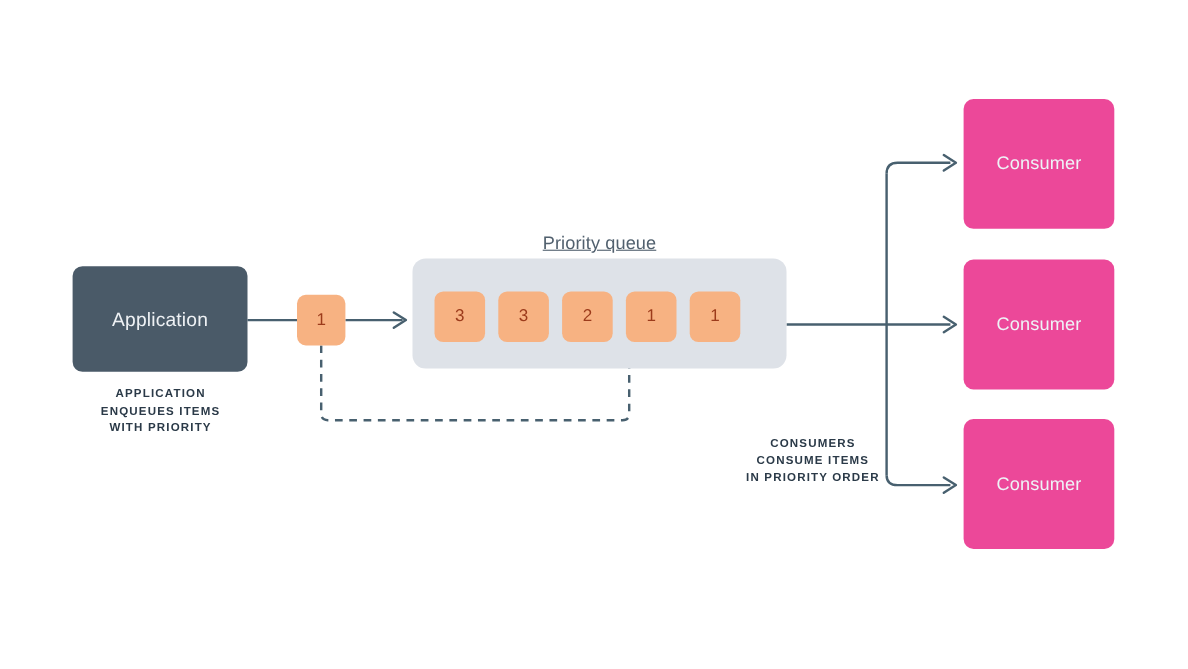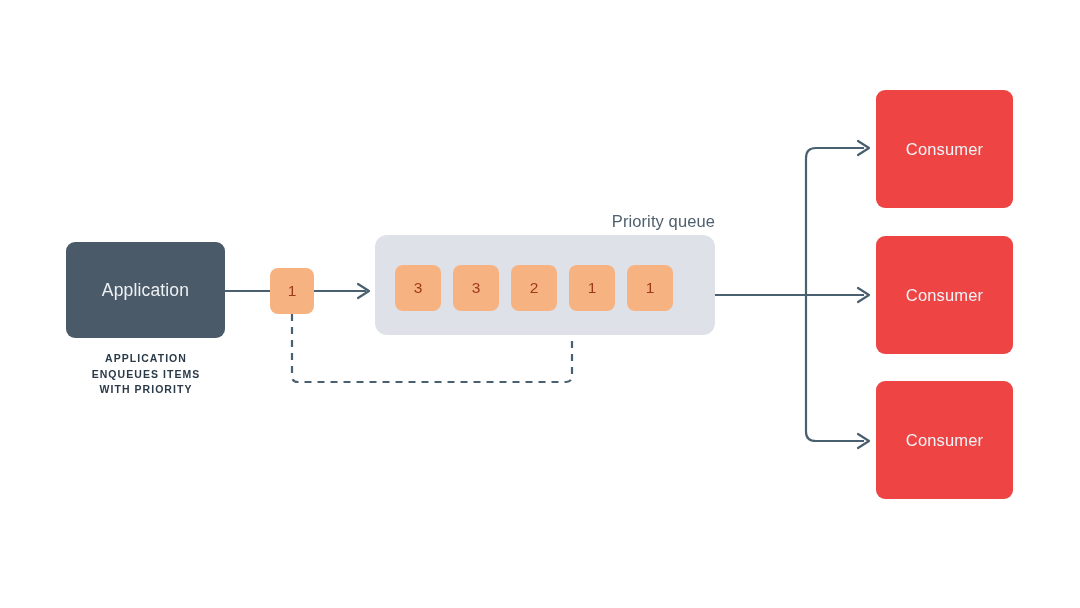--- a/index.html
+++ b/index.html
@@ -59,24 +59,25 @@
   .caption-app      { left: 56px;  top: 351px; width: 180px; }
   .caption-ordered  { left: 338px; top: 396px; width: 224px; }
   .caption-consumers{ left: 630px; top: 396px; width: 218px; }
 
   
   .queue-title {
     position: absolute;
     left: 375px;
     top: 212px;
     width: 340px;
-    text-align: right;
+    text-align: center;
     color: #51606e;
     font-size: 16.5px;
     letter-spacing: 0.1px;
+    text-decoration: underline;
   }
   .queue-box {
     position: absolute;
     left: 375px;
     top: 235px;
     width: 340px;
     height: 100px;
     background: #dee2e8;
     border-radius: 12px;
   }
@@ -112,21 +113,21 @@
     color: #9c3b1b;
     font-size: 15.5px;
   }
 
   
   .consumer {
     position: absolute;
     left: 876px;
     width: 137px;
     height: 118px;
-    background: #ef4444;
+    background: #ec4899;
     border-radius: 9px;
     display: flex;
     align-items: center;
     justify-content: center;
     color: #eef3f7;
     font-size: 16.5px;
     letter-spacing: 0.15px;
   }
   .consumer-1 { top: 90px; }
   .consumer-2 { top: 236px; }
@@ -190,20 +191,23 @@
       <span>2</span>
     </div>
     <div class="item">
       <span>1</span>
     </div>
     <div class="item">
       <span>1</span>
     </div>
   </div>
 
+  <div class="caption caption-consumers">CONSUMERS
+CONSUME ITEMS
+IN PRIORITY ORDER</div>
 
   <div class="consumer consumer-1">
     <span>Consumer</span>
   </div>
   <div class="consumer consumer-2">
     <span>Consumer</span>
   </div>
   <div class="consumer consumer-3">
     <span>Consumer</span>
   </div>

